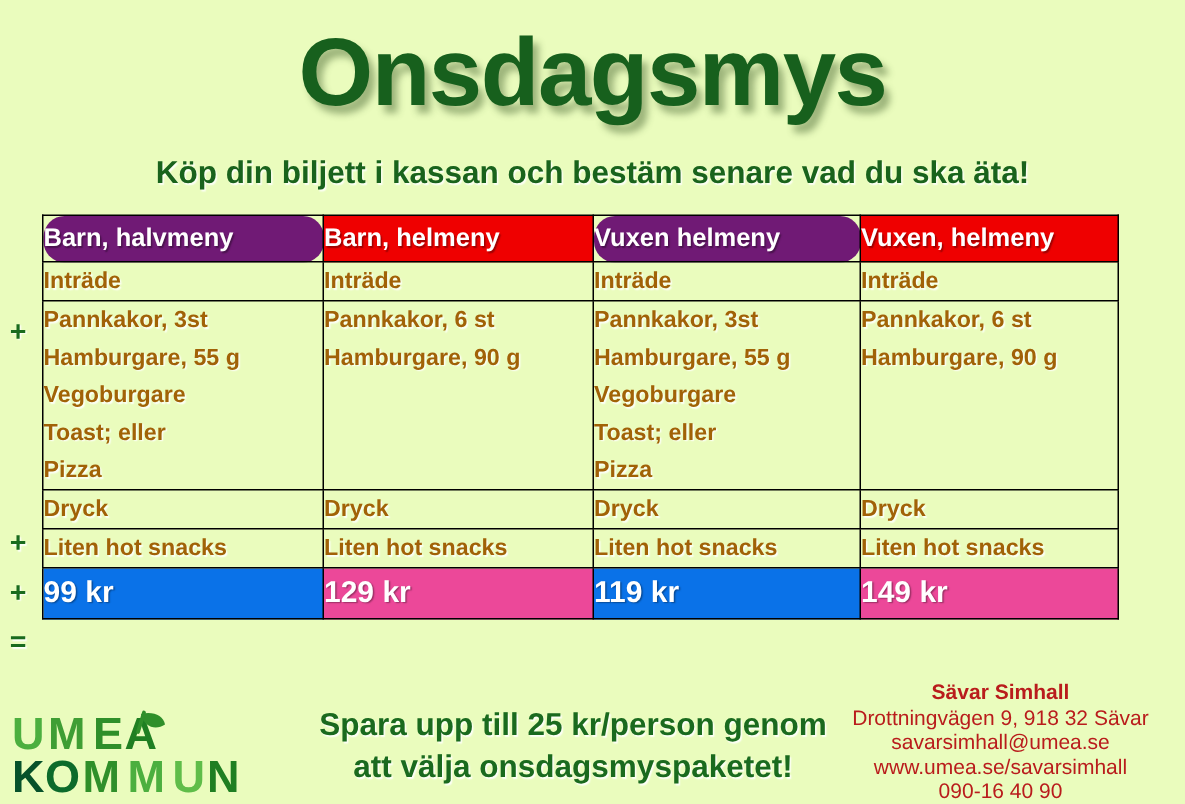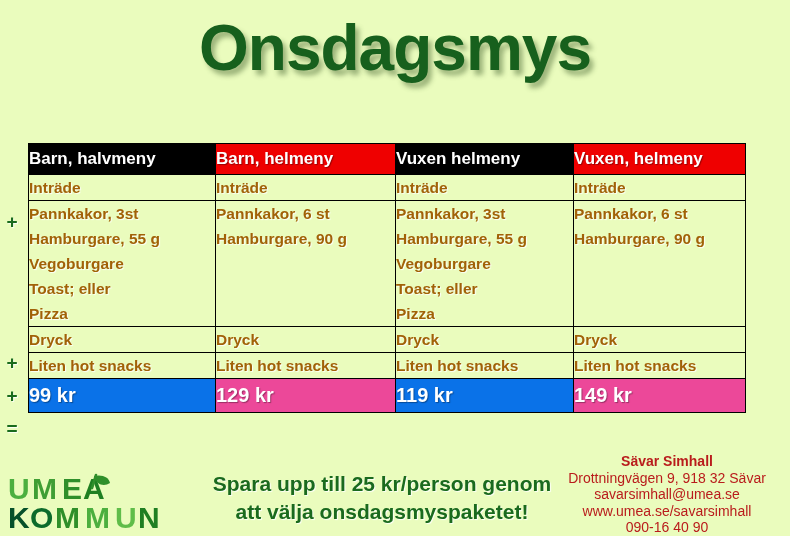--- a/index.html
+++ b/index.html
@@ -84,21 +84,21 @@
   th.hdr {
     height: 30px;
     font-size: 17px;
     font-weight: bold;
     color: #ffffff;
     text-align: left;
     padding-left: 8px;
     text-shadow: 1px 1px 1px rgba(0,0,0,0.35);
     white-space: nowrap;
   }
-  th.hdr.blue { background: #000000; }
+  th.hdr.blue { background: #701a75; border-radius: 14px; }
   th.hdr.red  { background: #ef0000; }
 
   td.cell {
     font-size: 15.5px;
     font-weight: bold;
     color: #a16207;
     padding: 5px 0 5px 8px;
     text-shadow: 1px 1px 1px rgba(255,255,255,0.9);
     line-height: 25px;
   }
@@ -176,20 +176,21 @@
   }
   .contact .name { font-weight: bold; display: block; }
   .contact .l { display: block; white-space: nowrap; }
 </style>
 </head>
 <body>
 
 <div class="poster">
 
   <div class="title">Onsdagsmys</div>
+  <div class="subtitle">Köp din biljett i kassan och bestäm senare vad du ska äta!</div>
 
   <div class="ops">
     <div class="op op-inträde">+</div>
     <div class="op op-dryck">+</div>
     <div class="op op-snacks">+</div>
     <div class="op op-total">=</div>
   </div>
 
   <div class="table-wrap">
     <table class="menu">

